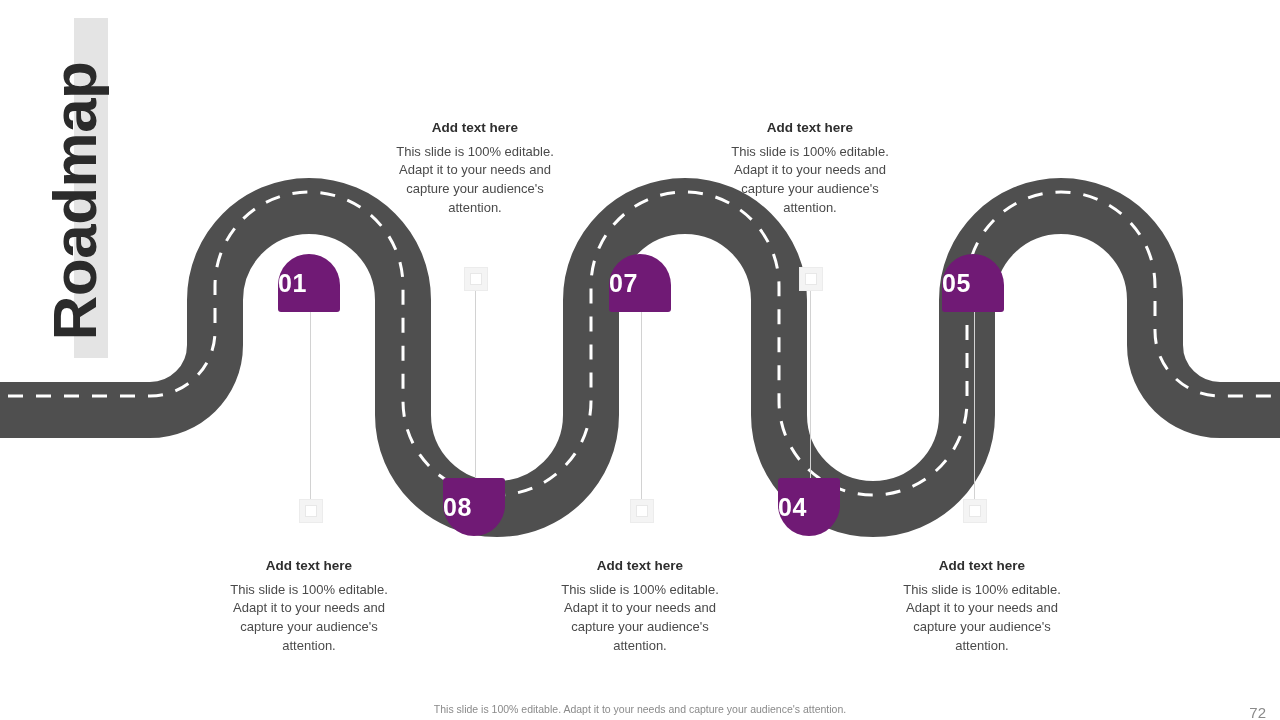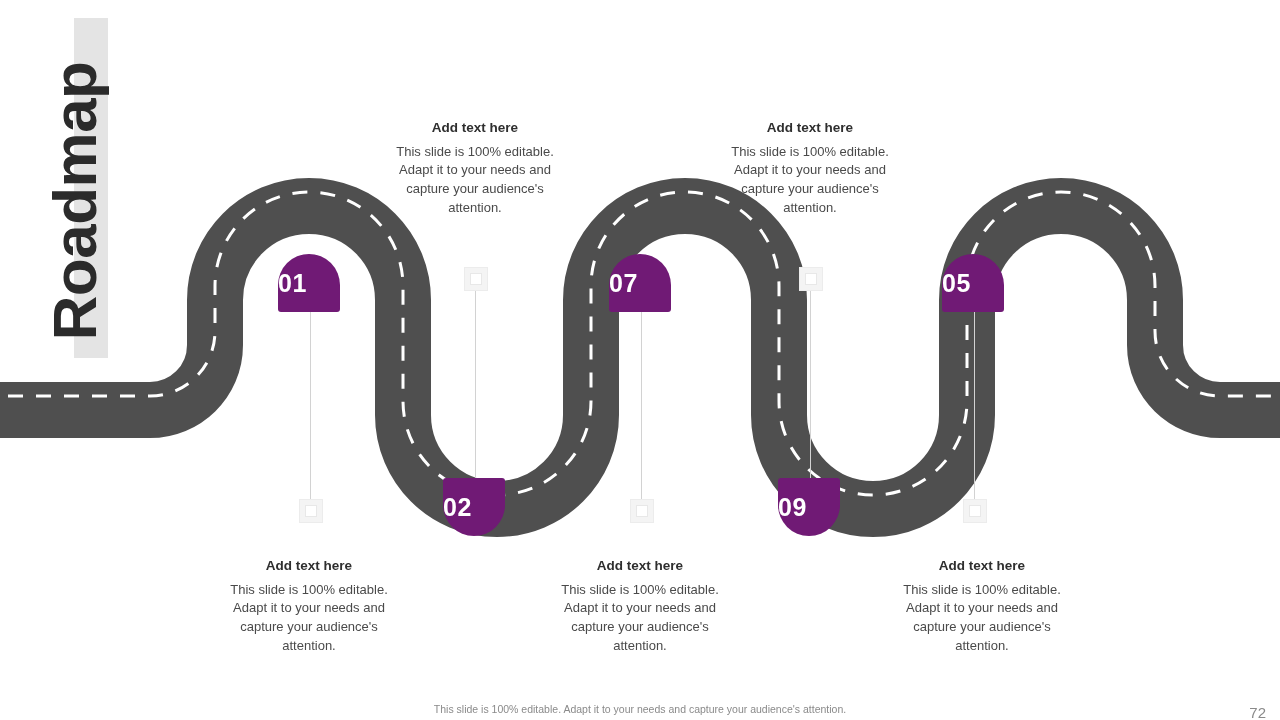--- a/index.html
+++ b/index.html
@@ -178,41 +178,41 @@
     <span>01</span>
   </div>
   <div class="connector" style="left:310px; top:312px; height:187px;"></div>
   <div class="ph-icon" style="left:299px; top:499px;"></div>
   <div class="textblock" style="left:223px; top:557px;">
     <div class="tb-heading">Add text here</div>
     <div class="tb-body">This slide is 100% editable. Adapt it to your needs and capture your audience's attention.</div>
   </div>
 
   <div class="marker down" style="left:443px; top:478px;">
-    <span>02</span>
+    <span>08</span>
   </div>
   <div class="connector" style="left:475px; top:290px; height:188px;"></div>
   <div class="ph-icon" style="left:464px; top:267px;"></div>
   <div class="textblock" style="left:389px; top:119px;">
     <div class="tb-heading">Add text here</div>
     <div class="tb-body">This slide is 100% editable. Adapt it to your needs and capture your audience's attention.</div>
   </div>
 
   <div class="marker up" style="left:609px; top:254px;">
     <span>07</span>
   </div>
   <div class="connector" style="left:641px; top:312px; height:187px;"></div>
   <div class="ph-icon" style="left:630px; top:499px;"></div>
   <div class="textblock" style="left:554px; top:557px;">
     <div class="tb-heading">Add text here</div>
     <div class="tb-body">This slide is 100% editable. Adapt it to your needs and capture your audience's attention.</div>
   </div>
 
   <div class="marker down" style="left:778px; top:478px;">
-    <span>09</span>
+    <span>04</span>
   </div>
   <div class="connector" style="left:810px; top:290px; height:188px;"></div>
   <div class="ph-icon" style="left:799px; top:267px;"></div>
   <div class="textblock" style="left:724px; top:119px;">
     <div class="tb-heading">Add text here</div>
     <div class="tb-body">This slide is 100% editable. Adapt it to your needs and capture your audience's attention.</div>
   </div>
 
   <div class="marker up" style="left:942px; top:254px;">
     <span>05</span>

